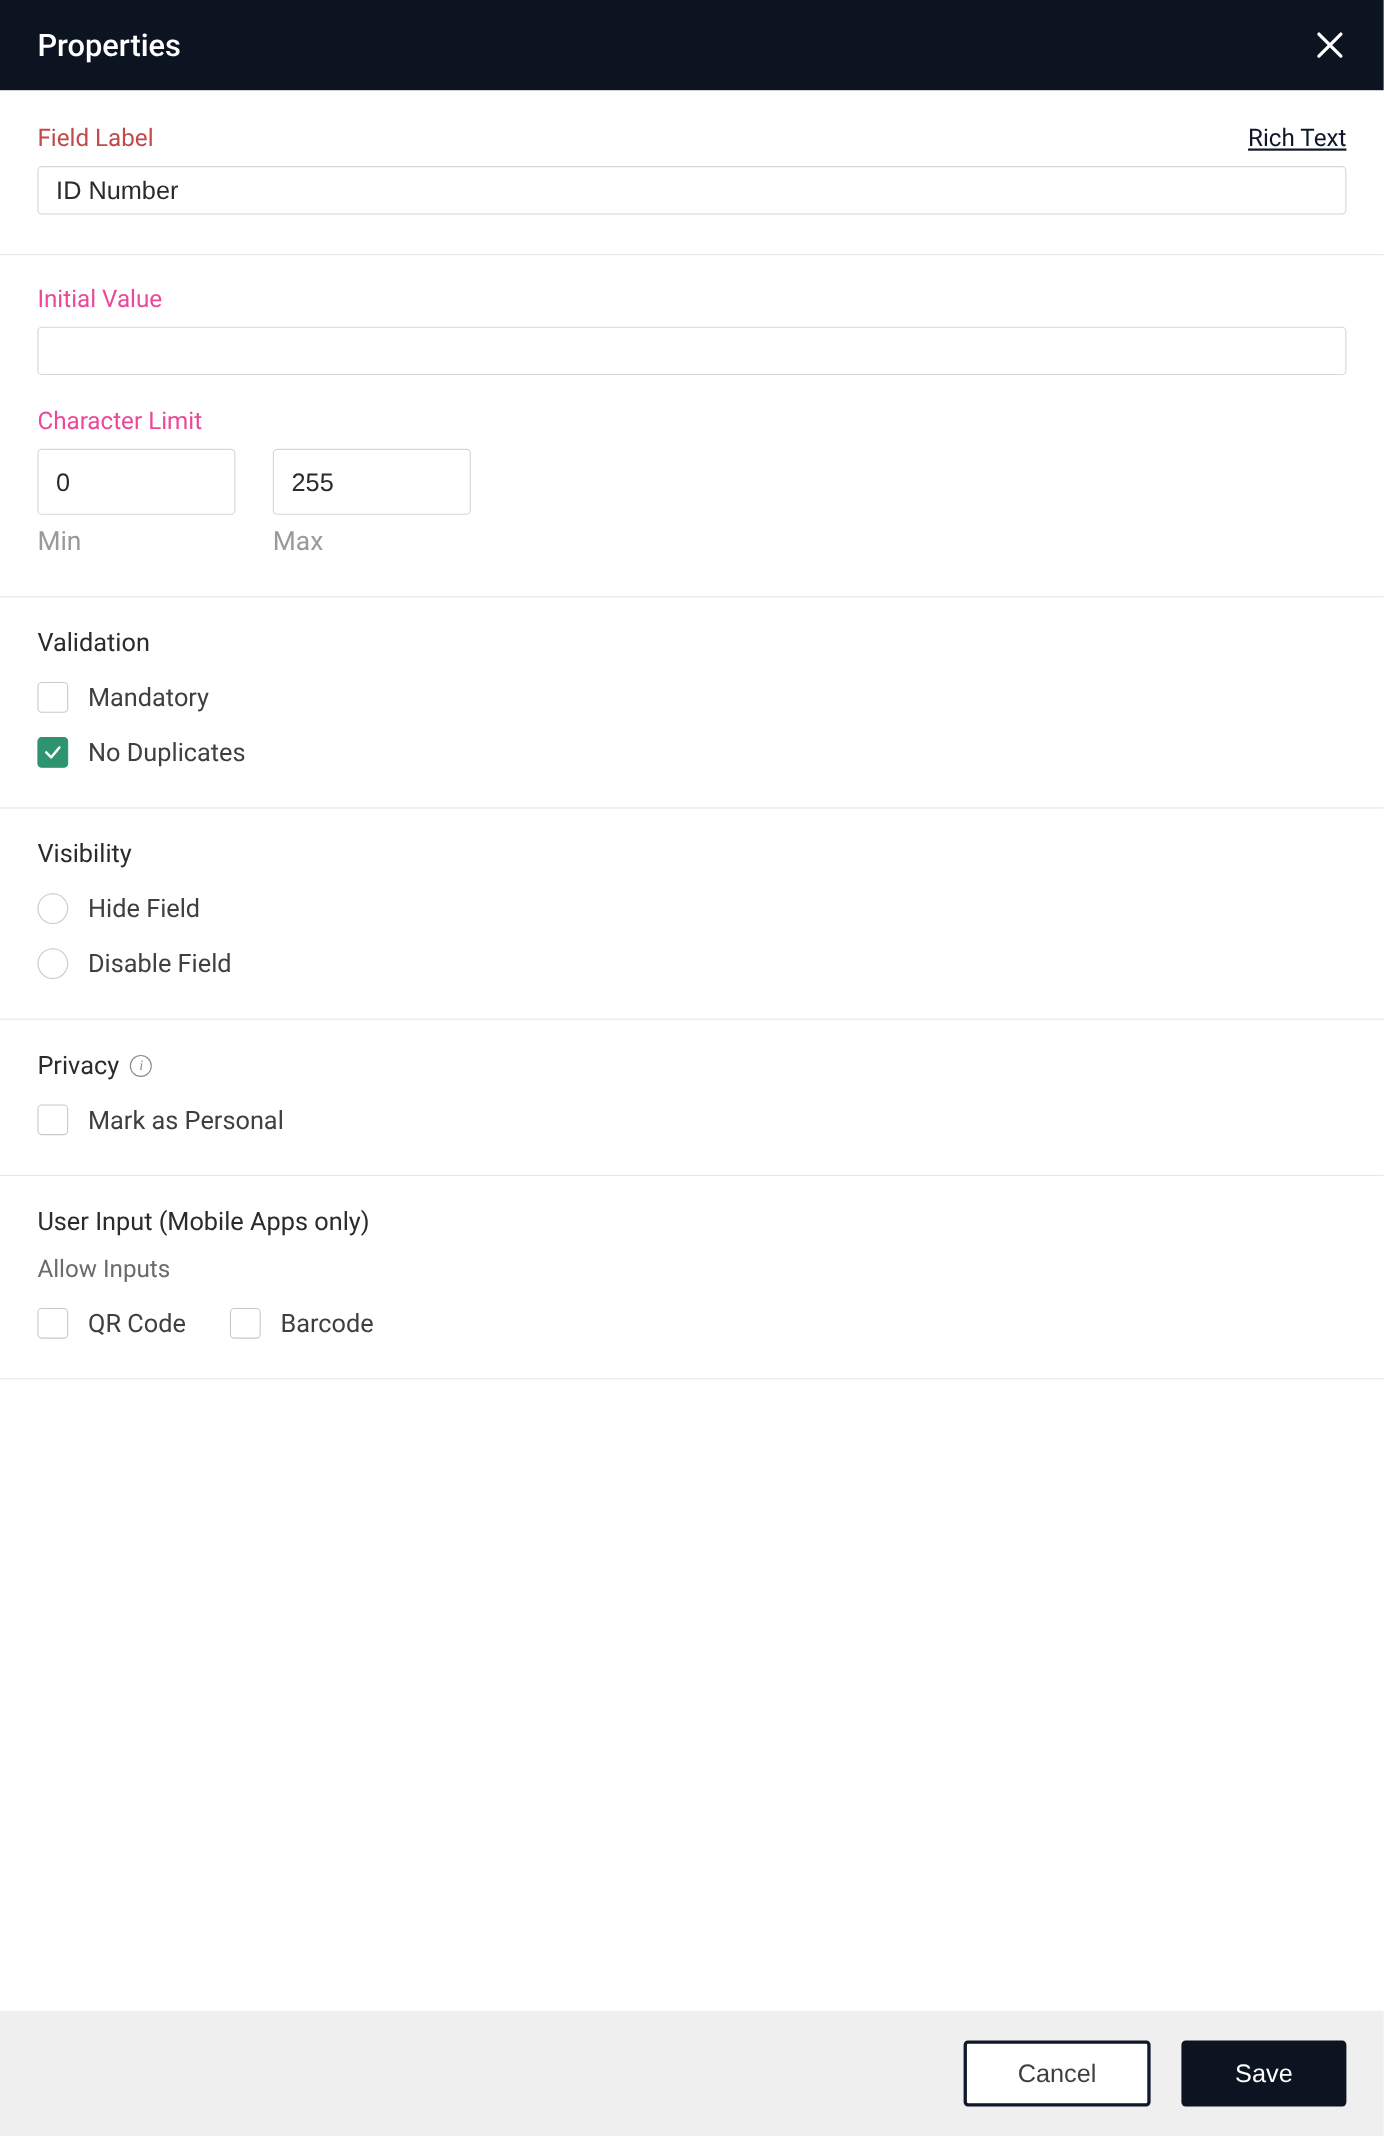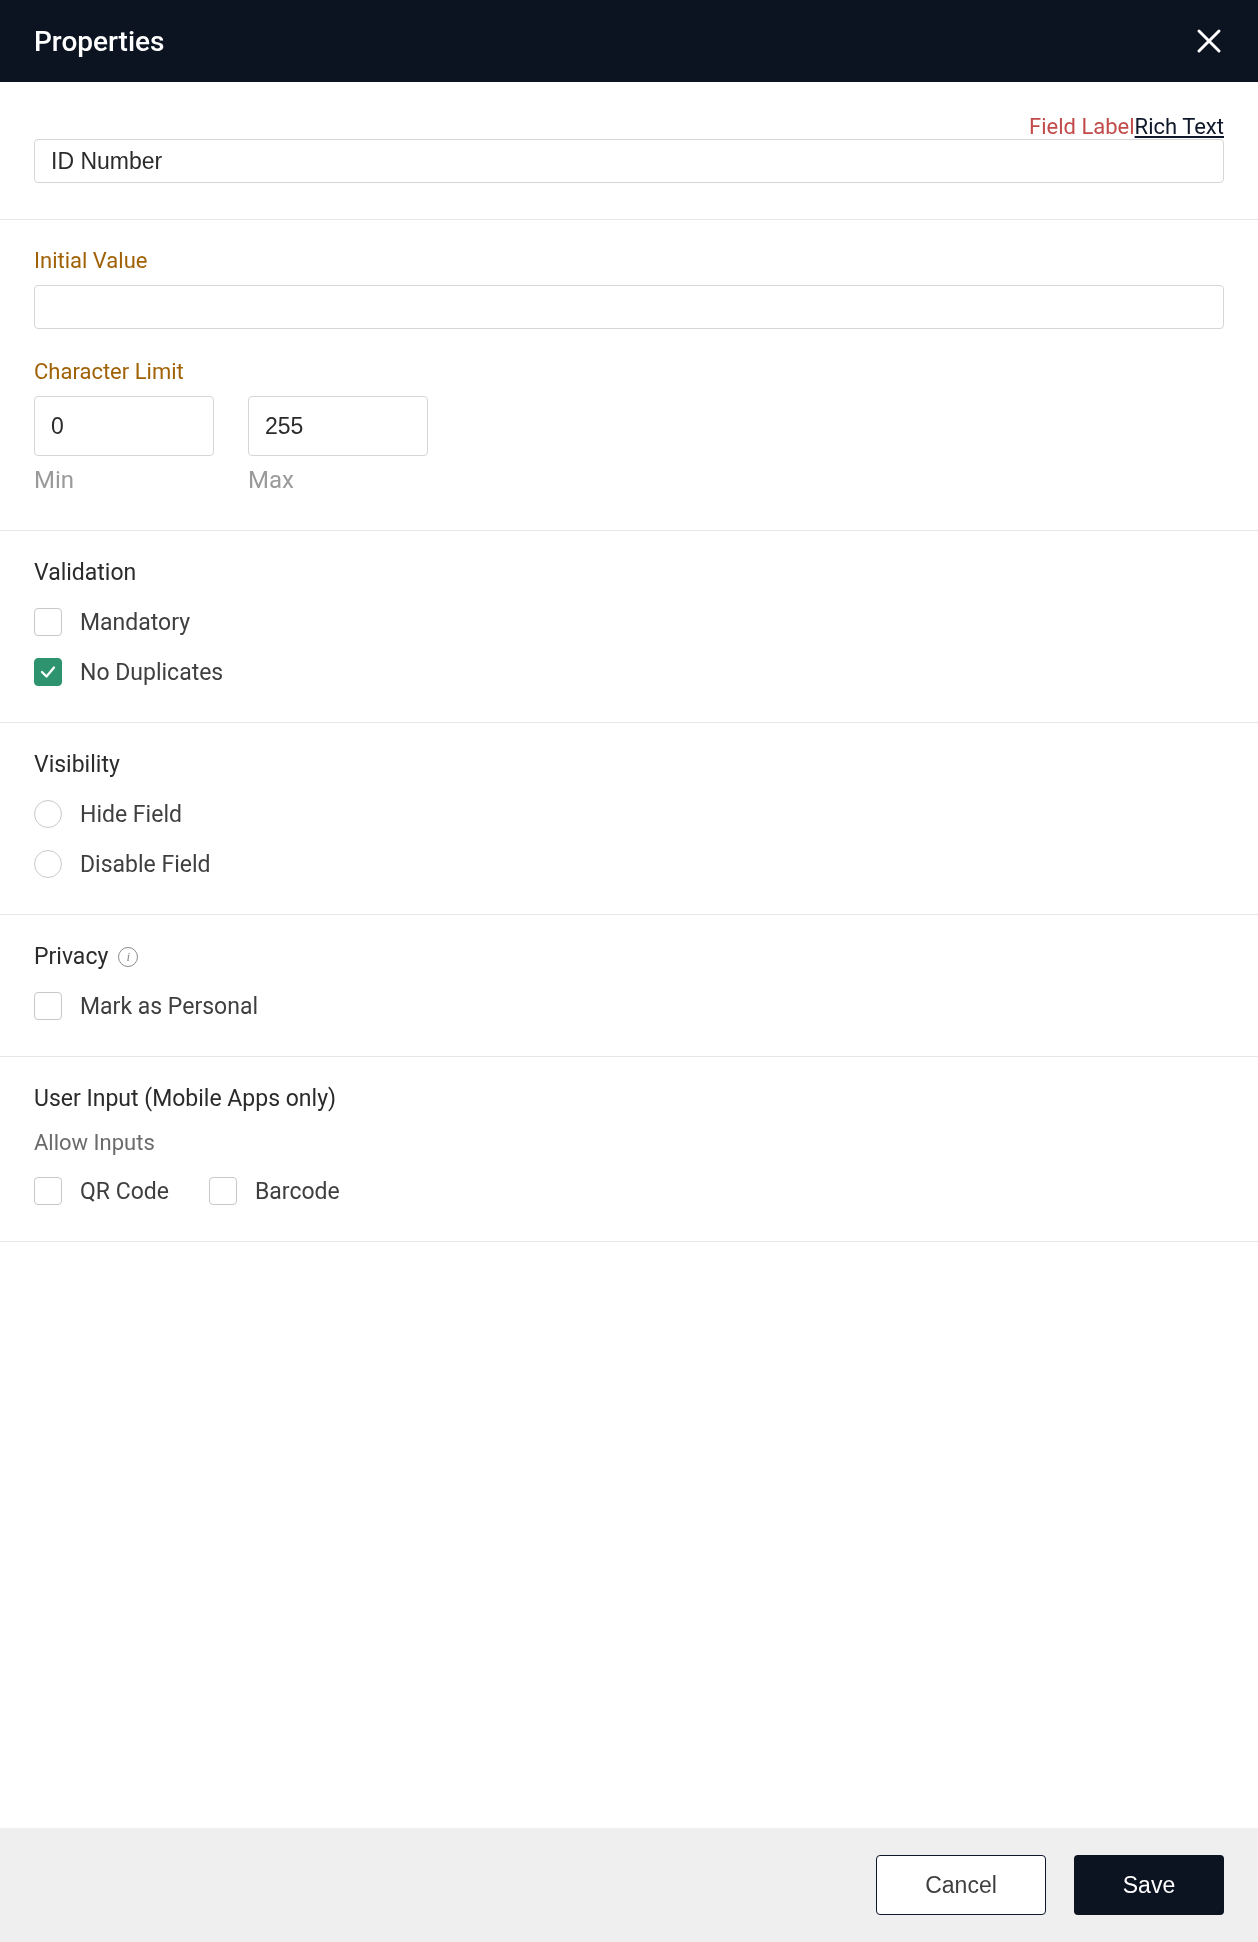--- a/index.html
+++ b/index.html
@@ -3,43 +3,43 @@
 <meta charset="utf-8">
 <style>
   * { box-sizing: border-box; margin: 0; padding: 0; }
   html, body { width: 1258px; height: 1942px; font-family: -apple-system, BlinkMacSystemFont, "Segoe UI", Roboto, Arial, sans-serif; background: #ffffff; color: #2b2b2b; }
   .header { background: #0d1421; color: #ffffff; height: 82px; display: flex; align-items: center; justify-content: space-between; padding: 0 34px; }
   .header-title { font-size: 28px; font-weight: 500; }
   .close-icon { width: 30px; height: 30px; cursor: pointer; display: flex; align-items: center; justify-content: center; }
   .close-icon svg { width: 30px; height: 30px; }
   .section { padding: 28px 34px 36px 34px; border-bottom: 1px solid #e6e6e6; }
   .section.first { padding-top: 32px; }
-  .label-row { display: flex; align-items: flex-end; justify-content: flex-end; }
-  .field-label { font-size: 22px; color: #a16207; }
+  .label-row { display: flex; align-items: flex-end; justify-content: space-between; margin-bottom: 12px; }
+  .field-label { font-size: 22px; color: #ec4899; }
   .field-label.error { color: #c24a4a; }
   .rich-text-link { font-size: 22px; color: #0f172a; text-decoration: underline; cursor: pointer; }
   input[type=text].text-input { width: 100%; height: 44px; border: 1px solid #d6d6d6; border-radius: 4px; padding: 0 16px; font-size: 23px; color: #2b2b2b; background: #ffffff; }
   .char-limit-row { display: flex; gap: 34px; }
   .char-limit-col { display: flex; flex-direction: column; }
   .char-limit-col input { width: 180px; height: 60px; border: 1px solid #d6d6d6; border-radius: 4px; padding: 0 16px; font-size: 23px; color: #2b2b2b; background: #ffffff; }
   .hint { font-size: 24px; color: #9a9a9a; margin-top: 10px; }
   .section-title { font-size: 23px; color: #2b2b2b; margin-bottom: 22px; display: flex; align-items: center; gap: 10px; }
   .option-row { display: flex; align-items: center; gap: 18px; margin-bottom: 22px; }
   .option-row:last-child { margin-bottom: 0; }
   .option-label { font-size: 23px; color: #3f3f3f; }
   .subtle { color: #6b6b6b; }
   .checkbox { width: 28px; height: 28px; border: 1.5px solid #c9c9c9; border-radius: 4px; background: #ffffff; display: flex; align-items: center; justify-content: center; cursor: pointer; flex-shrink: 0; }
   .checkbox.checked { background: #2e9470; border-color: #2e9470; }
   .checkbox.checked svg { width: 18px; height: 18px; }
   .radio { width: 28px; height: 28px; border: 1.5px solid #c9c9c9; border-radius: 50%; background: #ffffff; cursor: pointer; flex-shrink: 0; }
   .info-icon { width: 20px; height: 20px; border: 1.5px solid #8a8a8a; border-radius: 50%; display: inline-flex; align-items: center; justify-content: center; font-size: 13px; color: #8a8a8a; font-style: italic; font-family: Georgia, serif; }
   .inline-options { display: flex; gap: 40px; align-items: center; }
   .footer { position: absolute; bottom: 0; left: 0; right: 0; height: 114px; background: #efefef; display: flex; align-items: center; justify-content: flex-end; padding: 0 34px; gap: 28px; }
   .btn { height: 60px; padding: 0 34px; border-radius: 4px; font-size: 23px; cursor: pointer; display: flex; align-items: center; justify-content: center; border: none; }
-  .btn-cancel { background: #ffffff; border: 1px solid #0f172a; color: #3f3f3f; min-width: 170px; }
+  .btn-cancel { background: #ffffff; border: 3px solid #0f172a; color: #3f3f3f; min-width: 170px; }
   .btn-save { background: #0d1421; color: #ffffff; min-width: 150px; }
   .body-wrap { position: relative; width: 1258px; height: 1942px; }
   .spacer { height: 30px; }
 </style>
 </head>
 <body>
 <div class="body-wrap">
 
 <div class="header">
   <div class="header-title">Properties</div>

